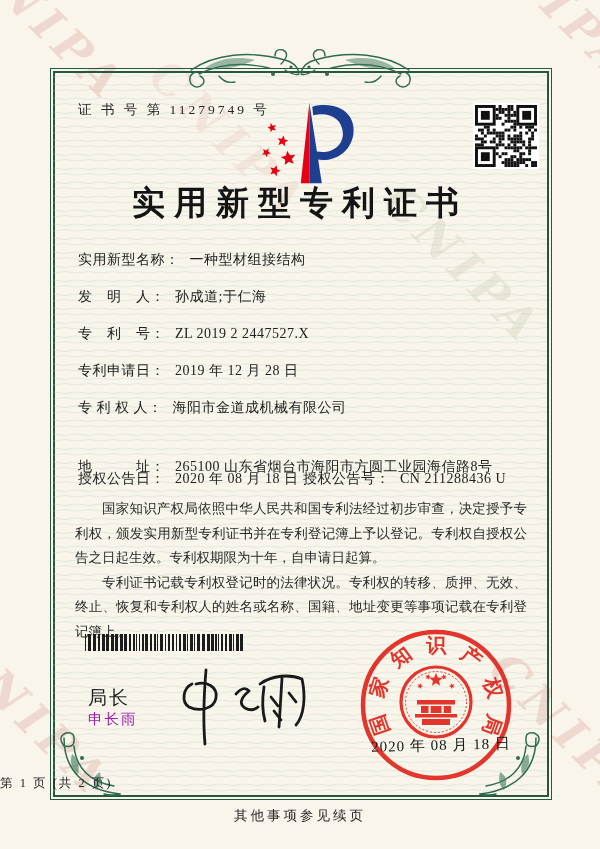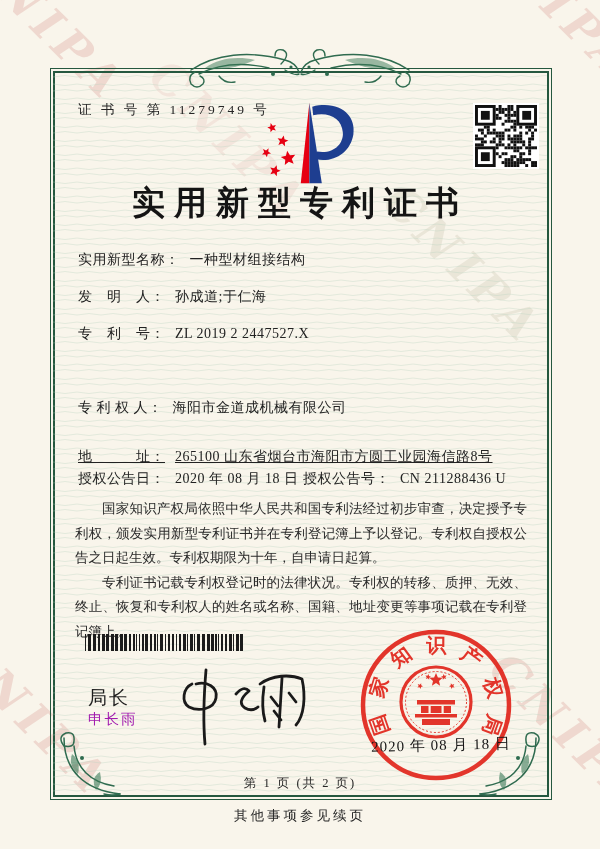--- a/index.html
+++ b/index.html
@@ -34,21 +34,21 @@
   #sig-title{position:absolute;left:88px;top:685px;font-size:19px;letter-spacing:2px;color:#1d1d1d;
              font-family:"Liberation Sans",sans-serif;}
   #sig-name{position:absolute;left:88px;top:710px;font-size:14.5px;letter-spacing:2px;color:#a21caf;
             font-family:"Liberation Sans",sans-serif;}
   #sig-hand{position:absolute;left:168px;top:664px;}
   
   #seal{position:absolute;left:355px;top:624px;}
   #seal-date{position:absolute;left:366px;top:736px;width:150px;text-align:center;font-size:15px;
              letter-spacing:1px;color:#151515;transform:rotate(-1.5deg);}
   
-  #page-no{position:absolute;left:0;top:775px;width:100%;text-align:center;font-size:12.5px;
+  #page-no{position:absolute;left:0;top:775px;width:100%;font-size:12.5px;
            letter-spacing:2px;color:#262626;}
   #footer-note{position:absolute;left:0;top:807px;width:100%;text-align:center;font-size:13.5px;
                letter-spacing:3px;color:#262626;}
   svg{display:block;}
 </style>
 </head>
 <body>
 
 <div id="page">
 
@@ -387,24 +387,27 @@
 
   <div class="frow" style="top:251px;">
     <span class="flabel">实用新型名称：</span><span class="fvalue">一种型材组接结构</span>
   </div>
   <div class="frow" style="top:288px;">
     <span class="flabel">发　明　人：</span><span class="fvalue">孙成道;于仁海</span>
   </div>
   <div class="frow" style="top:325px;">
     <span class="flabel">专　利　号：</span><span class="fvalue">ZL 2019 2 2447527.X</span>
   </div>
+  <div class="frow" style="top:362px;">
+    <span class="flabel">专利申请日：</span><span class="fvalue">2019 年 12 月 28 日</span>
+  </div>
   <div class="frow" style="top:399px;">
     <span class="flabel">专 利 权 人：</span><span class="fvalue">海阳市金道成机械有限公司</span>
   </div>
-  <div class="frow" style="top:448px;text-decoration:underline;">
+  <div class="frow" style="top:458px;">
     <span class="flabel">地　　　址：</span><span class="fvalue">265100 山东省烟台市海阳市方圆工业园海信路8号</span>
   </div>
   <div class="frow" style="top:470px;width:450px;">
     <span class="flabel">授权公告日：</span><span class="fvalue">2020 年 08 月 18 日</span>
     <span class="fpair2">
       <span class="flabel">授权公告号：</span><span class="fvalue">CN 211288436 U</span>
     </span>
   </div>
 
   <div id="body-text">

